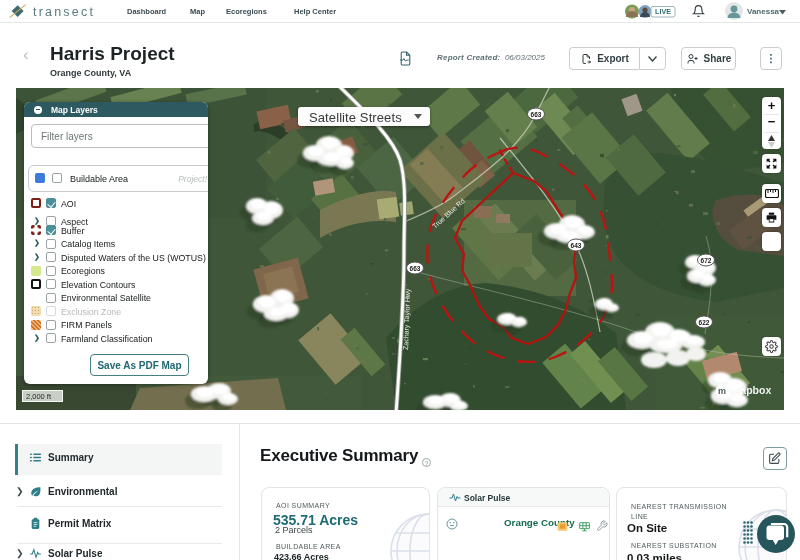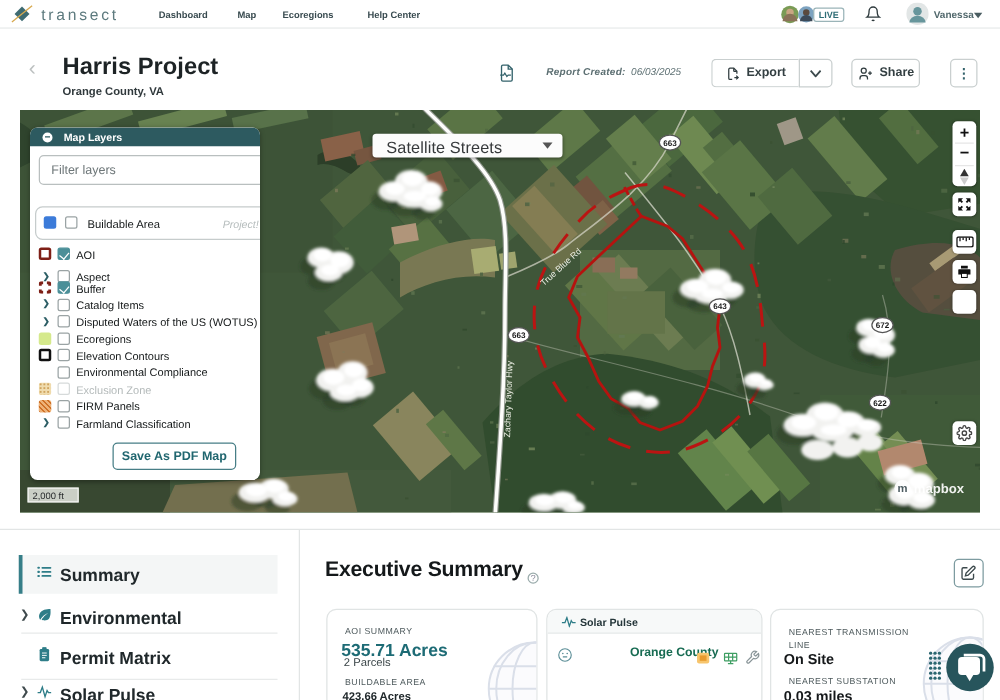--- a/index.html
+++ b/index.html
@@ -54,21 +54,21 @@
   border:solid #fff; border-width:0 1.6px 1.6px 0; transform:rotate(40deg); }
 .chk.dis { border-color:#d6dada; }
 .lbl { position:absolute; left:37px; top:1.5px; font-size:8.8px; color:#15191a; }
 .lbl.dis { color:#b4baba; }
 .chev { position:absolute; left:10px; top:1.5px; font-size:7px; color:#2b5d64; font-weight:700; }
 #savepdf { position:absolute; left:66px; top:252px; width:99px; height:22px; background:#fff;
   border:1px solid #477e86; border-radius:4px; color:#20666f; font-size:10px; font-weight:700;
   text-align:center; line-height:21px; }
 
 
-#styledd { position:absolute; left:282px; top:19px; width:152px; height:19px; background:#fcfcfc;
+#styledd { position:absolute; left:282px; top:19px; width:132px; height:19px; background:#fcfcfc;
   border-radius:3px; box-shadow:0 1px 3px rgba(0,0,0,.4); }
 #styledd .t { position:absolute; left:11px; top:2.5px; font-size:13px; font-weight:400; letter-spacing:0.1px; color:#36393b; }
 #styledd .car { position:absolute; right:8px; top:7px; width:0; height:0; border-left:4px solid transparent;
   border-right:4px solid transparent; border-top:5px solid #555; }
 
 
 .mctl { position:absolute; left:746px; width:19px; background:#fff; border-radius:4px;
   box-shadow:0 0 2px rgba(0,0,0,.35); }
 .mbtn { position:relative; width:19px; height:17px; text-align:center; color:#111; }
 #zoomgrp { top:9px; height:52px; }
@@ -80,21 +80,21 @@
 #ctl-gear { position:absolute; left:746px; top:249px; width:19px; height:19px; }
 
 #scale { position:absolute; left:6px; top:302px; width:41px; height:12px; background:rgba(228,231,225,.85);
   border:1px solid rgba(255,255,255,.8); font-size:7.5px; color:#26292b; padding:1px 0 0 3px; }
 #mblogo { position:absolute; right:5px; top:295px; }
 
 
 #bottom { position:absolute; left:0; top:423px; width:800px; height:137px; border-top:1px solid #e2e5e5; }
 #sidebar { position:absolute; left:0; top:0; width:240px; height:137px; border-right:1px solid #e2e5e5; }
 .srow { position:absolute; left:15px; width:207px; height:30px; }
-.srow .txt { position:absolute; left:33px; top:8px; font-size:14px; font-weight:700; color:#20282b; }
+.srow .txt { position:absolute; left:33px; top:8px; font-size:10px; font-weight:700; color:#20282b; }
 .srow .ic { position:absolute; left:14px; top:7px; width:13px; height:13px; }
 .srow .ch { position:absolute; left:1px; top:8px; font-size:9px; color:#3f4a4d; }
 #sr1 { top:20px; height:31px; background:#f4f6f6; border-left:3px solid #367e88; }
 #sr1 .txt { left:30px; }
 #sr1 .ic { left:11px; }
 .sdiv { position:absolute; left:17px; width:205px; height:1px; background:#e8eaea; }
 #main { position:absolute; left:241px; top:0; width:559px; height:137px; }
 #exsum { position:absolute; left:19px; top:22px; letter-spacing:-0.2px; font-size:17px; font-weight:700; color:#14181a; }
 #exinfo { position:absolute; left:181px; top:34px; width:9px; height:9px; border:1px solid #9aa; border-radius:50%;
   color:#889; font-size:7px; text-align:center; line-height:9px; }
@@ -567,21 +567,21 @@
           <div class="chk"></div>
           <div class="lbl">Ecoregions</div>
         </div>
       <div class="lrow" style="top:176px;">
           <div class="sw" style="border:2.5px solid #111;background:#fff;"></div>
           <div class="chk"></div>
           <div class="lbl">Elevation Contours</div>
         </div>
       <div class="lrow" style="top:189.5px;">
           <div class="chk"></div>
-          <div class="lbl">Environmental Compliance</div>
+          <div class="lbl">Environmental Satellite</div>
         </div>
       <div class="lrow" style="top:203px;">
           <div class="sw" style="background:radial-gradient(circle at 1.5px 1.5px, #cfa45f 0.8px, #f0dcae 0.9px); background-size:3px 3px;"></div>
           <div class="chk dis"></div>
           <div class="lbl dis">Exclusion Zone</div>
         </div>
       <div class="lrow" style="top:216.5px;">
           <div class="sw" style="background:repeating-linear-gradient(45deg,#cf7127 0 1.2px,#eeb277 1.2px 2.8px);"></div>
           <div class="chk"></div>
           <div class="lbl">FIRM Panels</div>

